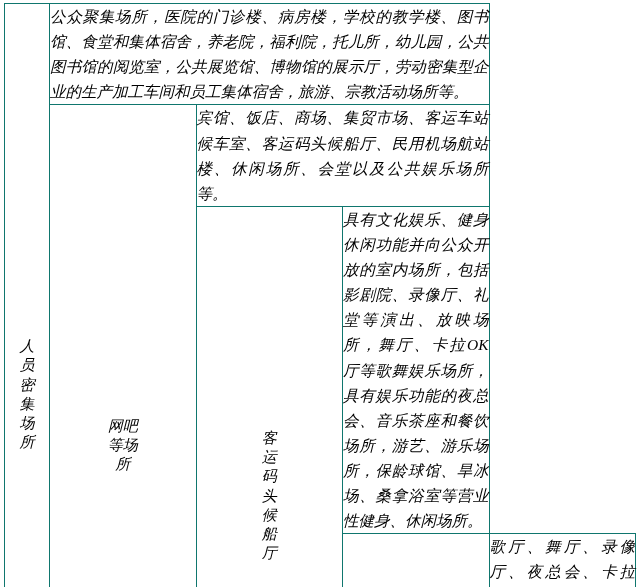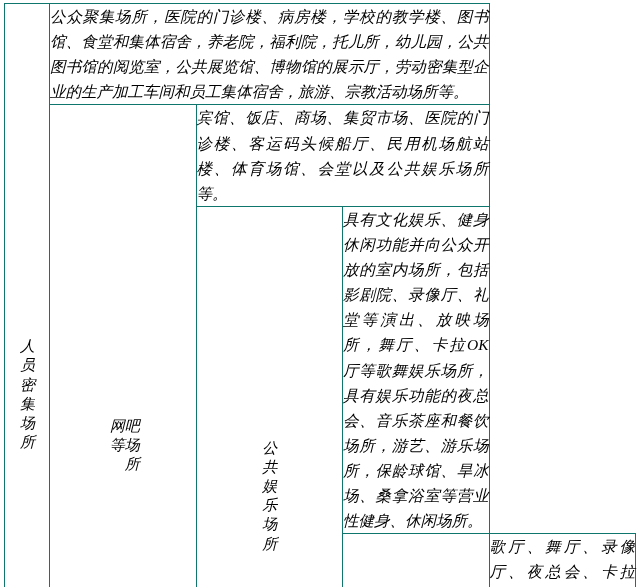--- a/index.html
+++ b/index.html
@@ -38,21 +38,20 @@
     padding: 6px 2px;
   }
   .vtext {
     display: block;
     font-size: 15px;
     line-height: 1.28;
     letter-spacing: 0;
     word-break: break-all;
     white-space: normal;
     margin: 0 auto;
-    text-align: right;
   }
   .vtext.w1 { width: 16px; }
   .vtext.w2 { width: 34px; }
 
   
   .pcell {
     padding: 10px 9px 10px 10px;
   }
   .ptext {
     font-size: 15.5px;
@@ -77,26 +76,26 @@
       </td>
       <td class="pcell" colspan="3">
         <p class="ptext">公众聚集场所，医院的门诊楼、病房楼，学校的教学楼、图书馆、食堂和集体宿舍，养老院，福利院，托儿所，幼儿园，公共图书馆的阅览室，公共展览馆、博物馆的展示厅，劳动密集型企业的生产加工车间和员工集体宿舍，旅游、宗教活动场所等。</p>
       </td>
     </tr>
     <tr>
       <td class="c-level2 vcell" rowspan="3">
         <span class="vtext w2">网吧等场所</span>
       </td>
       <td class="pcell" colspan="2">
-        <p class="ptext">宾馆、饭店、商场、集贸市场、医院的门诊楼、客运码头候船厅、民用机场航站楼、体育场馆、会堂以及公共娱乐场所等。</p>
+        <p class="ptext">宾馆、饭店、商场、集贸市场、客运车站候车室、客运码头候船厅、民用机场航站楼、休闲场所、会堂以及公共娱乐场所等。</p>
       </td>
     </tr>
     <tr>
       <td class="c-level3 vcell" rowspan="2">
-        <span class="vtext w1">公共娱乐场所</span>
+        <span class="vtext w1">客运码头候船厅</span>
       </td>
       <td class="pcell">
         <p class="ptext">具有文化娱乐、健身休闲功能并向公众开放的室内场所，包括影剧院、录像厅、礼堂等演出、放映场所，舞厅、卡拉OK厅等歌舞娱乐场所，具有娱乐功能的夜总会、音乐茶座和餐饮场所，游艺、游乐场所，保龄球馆、旱冰场、桑拿浴室等营业性健身、休闲场所。</p>
       </td>
     </tr>
     <tr>
       <td class="c-level2 vcell"></td>
           <td class="pcell">
 
         <p class="ptext">歌厅、舞厅、录像厅、夜总会、卡拉OK厅和具有卡拉OK功能的餐厅或包房、各类游艺厅、桑拿浴室的休息室和具有桑拿服务功能的客房、网吧等场所，不包括电影院和剧场的观众厅。</p>

